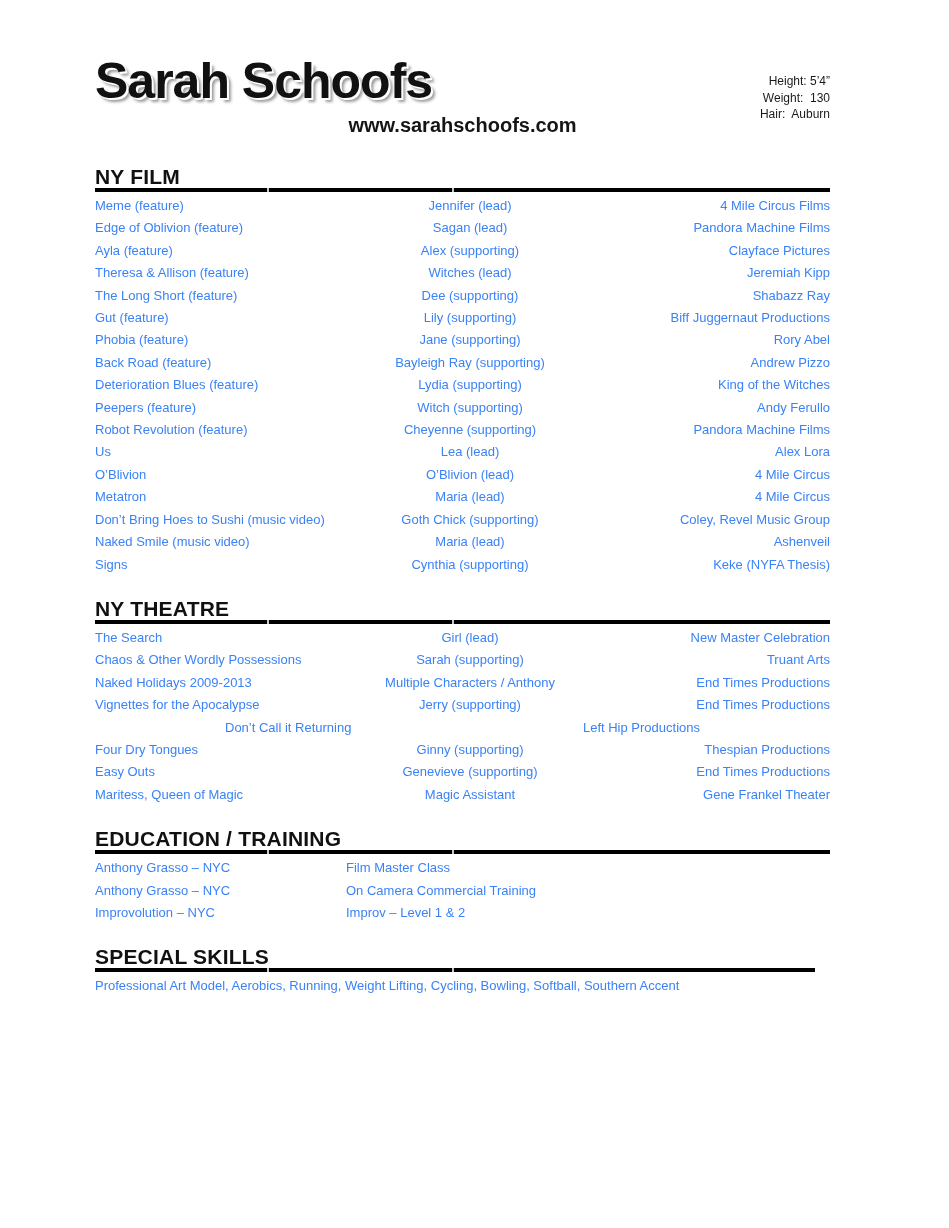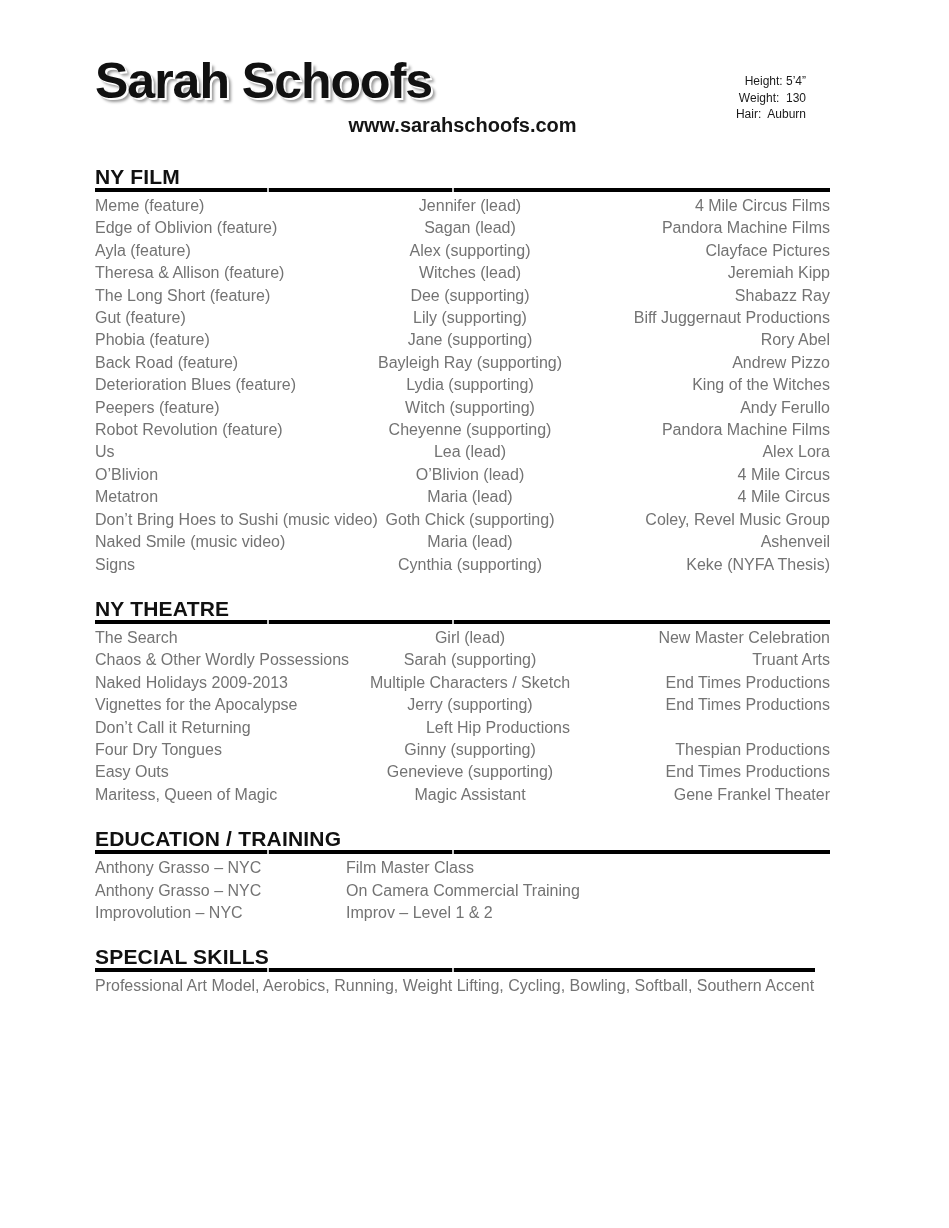--- a/index.html
+++ b/index.html
@@ -29,21 +29,21 @@
   .contact {
     text-align: center;
     font-size: 20px;
     line-height: 30px;
     font-weight: bold;
     color: #151515;
   }
   .contact.email { margin-top: 14px; }
   .stats {
     position: absolute;
-    top: 73px; right: 24px;
+    top: 73px; right: 0;
     text-align: right;
     font-size: 12px;
     line-height: 16.5px;
     color: #1a1a1a;
   }
   .stats div { white-space: pre; }
 
   
   main { margin-top: 28px; }
   section.resume-section { margin-top: 24px; }
@@ -64,23 +64,24 @@
       #000 0, #000 172px,
       #c9c9c9 172px, #c9c9c9 174px,
       #000 174px, #000 357px,
       #c9c9c9 357px, #c9c9c9 359px,
       #000 359px, #000 100%);
   }
   section.resume-section:last-child .rule { width: 720px; }
 
   .row {
     display: flex;
-    font-size: 16px;
+    font-size: 13px;
     line-height: 22.4px;
-    color: #737373;
+    color: #3b82f6;
+    justify-content: center;
   }
   .three-col .c1 { width: 245px; text-align: left; white-space: nowrap; }
   .three-col .c2 { width: 260px; text-align: center; white-space: nowrap; }
   .three-col .c3 { width: 230px; text-align: right; white-space: nowrap; }
   .two-col .c1 { width: 251px; text-align: left; white-space: nowrap; }
   .two-col .c2 { flex: 1; text-align: left; white-space: nowrap; }
   .text .c-full { width: 100%; text-align: left; white-space: nowrap; }
 </style>
 </head>
 <body>
@@ -199,21 +200,21 @@
               <span class="c2">Girl (lead)</span>
               <span class="c3">New Master Celebration</span>
             </div>
             <div class="row three-col">
               <span class="c1">Chaos &amp; Other Wordly Possessions</span>
               <span class="c2">Sarah (supporting)</span>
               <span class="c3">Truant Arts</span>
             </div>
             <div class="row three-col">
               <span class="c1">Naked Holidays 2009-2013</span>
-              <span class="c2">Multiple Characters / Sketch</span>
+              <span class="c2">Multiple Characters / Anthony</span>
               <span class="c3">End Times Productions</span>
             </div>
             <div class="row three-col">
               <span class="c1">Vignettes for the Apocalypse</span>
               <span class="c2">Jerry (supporting)</span>
               <span class="c3">End Times Productions</span>
             </div>
             <div class="row three-col">
               <span class="c1">Don’t Call it Returning</span>
               <span class="c3">Left Hip Productions</span>

